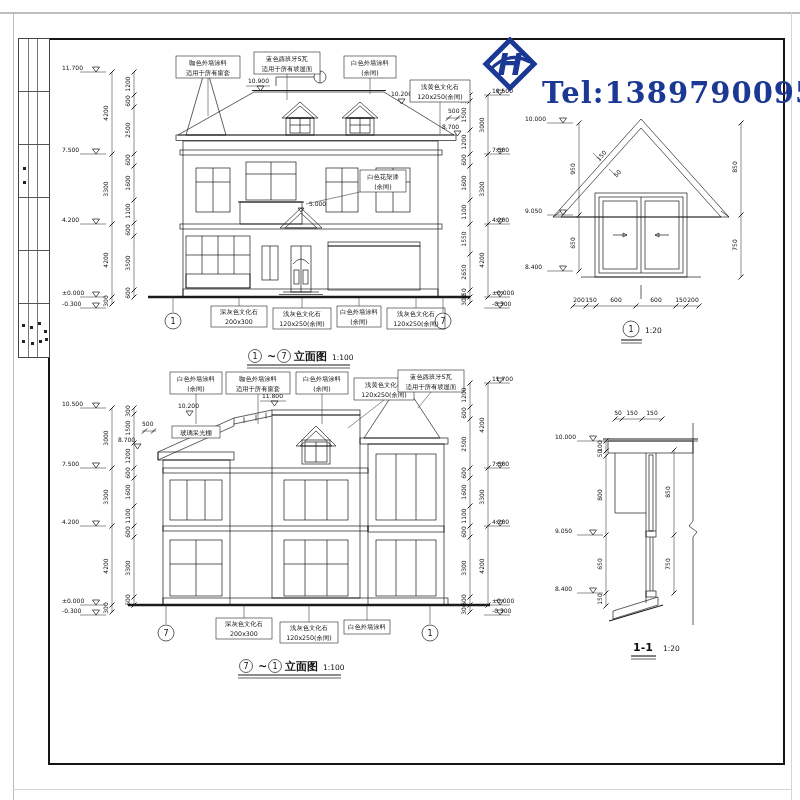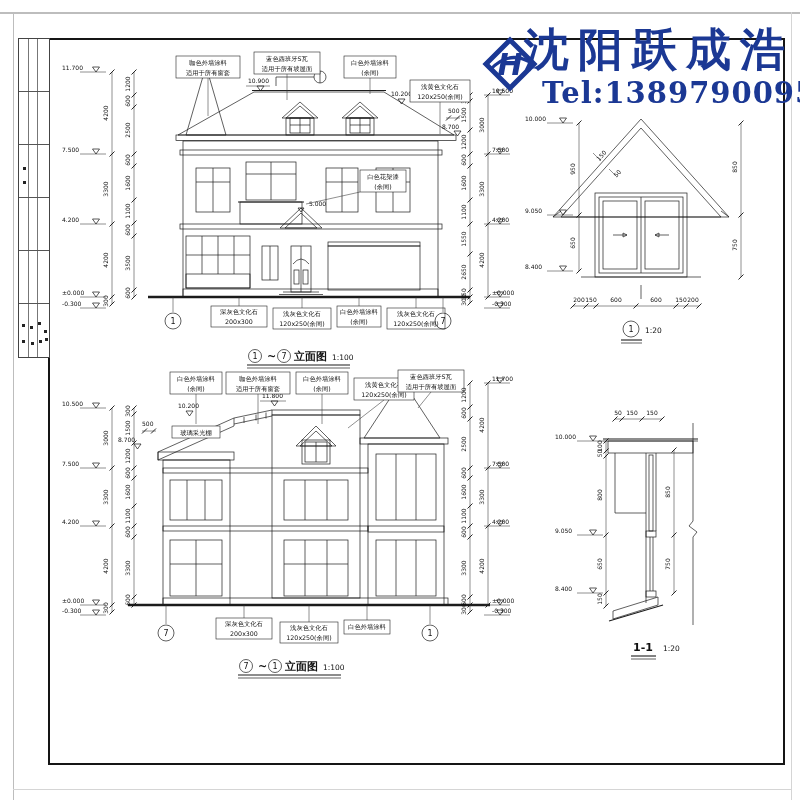--- a/index.html
+++ b/index.html
@@ -67,21 +67,20 @@
       <div class="dot" style="left:26px;top:34px;"></div>
   </div>
 </div>
 
 <div id="wm">
   <svg width="64" height="64" style="left:0;top:8px;">
     <rect x="15" y="15" width="34" height="34" transform="rotate(45 32 32)" style="stroke:#1b3894;stroke-width:5;"></rect>
     <text x="32" y="43" text-anchor="middle" style="font-size:30px;font-weight:bold;font-style:italic;fill:#1b3894;">H</text>
     <path d="M12 38 Q30 18 52 30" style="stroke:#1b3894;stroke-width:3.2;"></path>
   </svg>
-  <div class="brand">沈阳跃成浩</div>
   <div class="tel">Tel:13897900953</div>
 </div>
 
 <svg id="elev1" style="left:58px;top:50px;" width="452" height="322" viewBox="0 0 452 322">
   <defs>
     <pattern id="tile" width="9" height="5" patternUnits="userSpaceOnUse">
       <path d="M0 5 H9 M4.5 0 V5" style="stroke:#9a9a9a;stroke-width:.45;"></path>
     </pattern>
     <pattern id="stone" width="11" height="6" patternUnits="userSpaceOnUse">
       <path d="M0 6 H11 M5.5 0 V6" style="stroke:#9a9a9a;stroke-width:.5;"></path>

